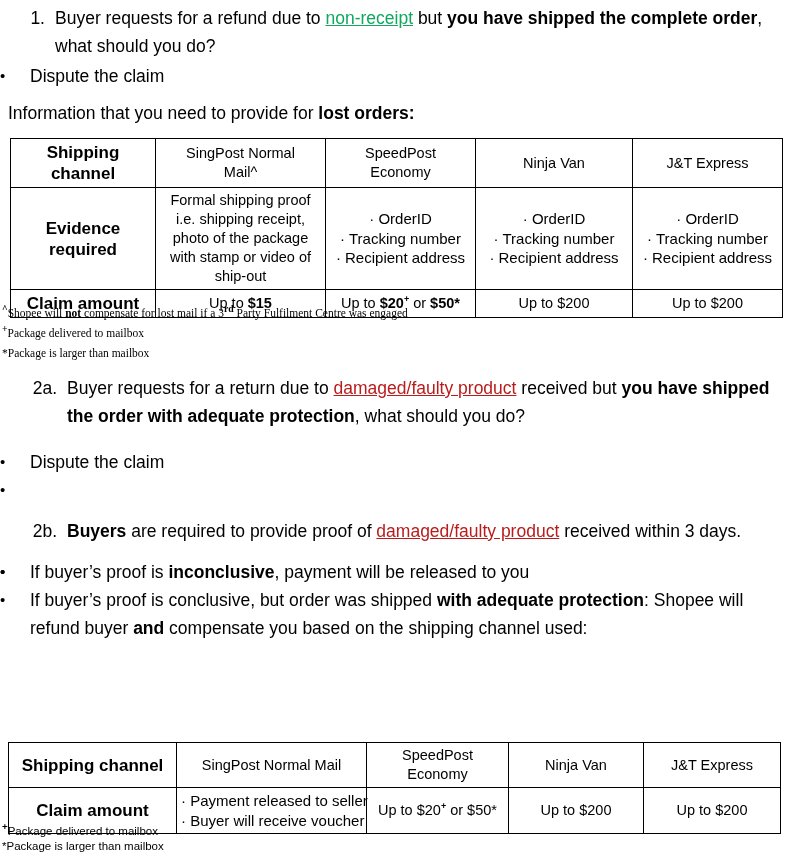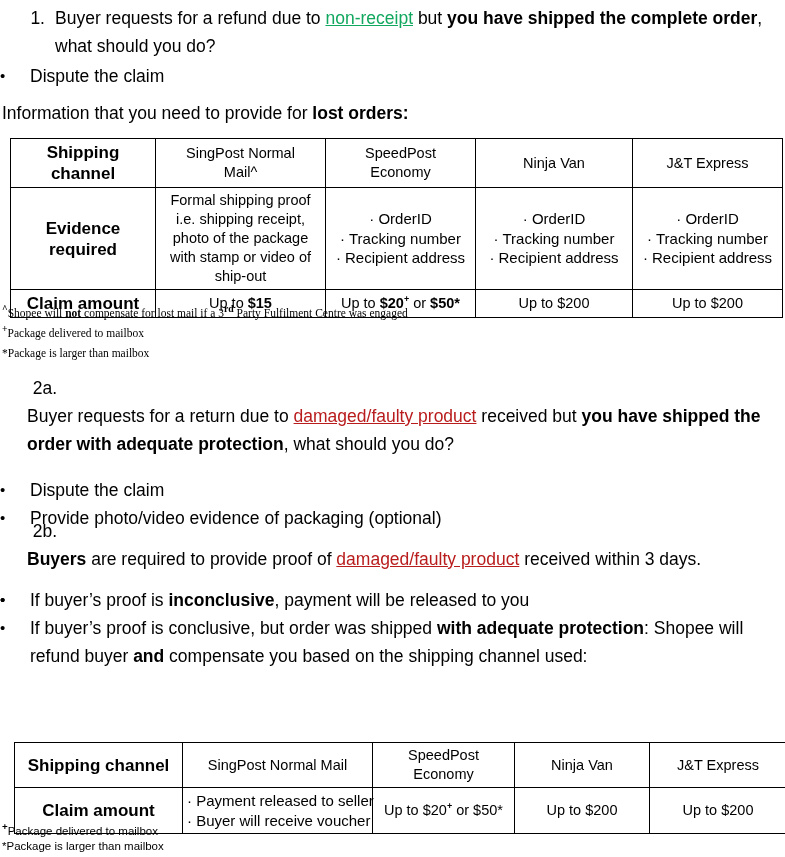--- a/index.html
+++ b/index.html
@@ -47,21 +47,21 @@
   .numitem .marker {
     flex: 0 0 auto;
     text-align: right;
     padding-right: 10px;
     font-size: 17.5px;
   }
   .numitem .body { flex: 1 1 auto; }
 
   .n1 { padding-left: 27px; }
   .n1 .marker { width: 18px; }
-  .n2 { padding-left: 27px; flex-direction: column; }
+  .n2 { padding-left: 27px; }
   .n2 .marker { width: 30px; }
 
   
   ul.bl {
     list-style: none;
     margin: 0;
     padding: 0;
   }
   ul.bl li {
     position: relative;
@@ -149,21 +149,21 @@
   <div class="blk" style="top:4px;">
     <div class="numitem n1">
       <span class="marker">1.</span>
       <span class="body"><span>Buyer requests for a refund due to </span><a class="link-green" href="#">non-receipt</a><span> but </span><span class="b">you have shipped the complete order</span><span>, what should you do?</span></span>
     </div>
     <ul class="bl bl-indent-1" style="margin-top:2px;">
       <li><span class="bullet">•</span><span>Dispute the claim</span></li>
     </ul>
   </div>
 
-  <div class="blk para" style="top:100px; padding-left:2px;">
+  <div class="blk para" style="top:100px; padding-left:8px;">
     <span>Information that you need to provide for </span><span class="b">lost orders:</span>
   </div>
 
   <div class="blk" style="top:138px; padding-left:2px;margin-left:8px;">
     <table class="shp t1">
       <colgroup>
           <col class="c1">
           <col class="c2">
           <col class="c3">
           <col class="c4">
@@ -229,37 +229,37 @@
     <div class="fn sp"><span>*</span><span>Package is larger than mailbox</span></div>
   </div>
 
   <div class="blk" style="top:374px;">
     <div class="numitem n2">
       <span class="marker">2a.</span>
       <span class="body"><span>Buyer requests for a return due to </span><a class="link-red" href="#">damaged/faulty product</a><span> received but </span><span class="b">you have shipped the order with adequate protection</span><span>, what should you do?</span></span>
     </div>
     <ul class="bl bl-indent-1" style="margin-top:18px;">
       <li><span class="bullet">•</span><span>Dispute the claim</span></li>
-      <li><span class="bullet">•</span><span>Provide photo/video evidence of packaging (optional)</span></li>
+      <li><span class="bullet">•</span></li>
     </ul>
   </div>
 
   <div class="blk" style="top:508px;margin-top:9px;">
     <div class="numitem n2">
       <span class="marker">2b.</span>
       <span class="body"><span class="b">Buyers</span><span> are required to provide proof of </span><a class="link-red" href="#">damaged/faulty product</a><span> received within 3 days.</span></span>
     </div>
     <ul class="bl bl-indent-2" style="margin-top:13px;">
       <li><span class="bullet">•</span></li>
       <li><span class="bullet">•</span><span><span>If buyer’s proof is </span><span class="b">inconclusive</span><span>, payment will be released to you</span></span></li>
       <li><span class="bullet">•</span><span><span>If buyer’s proof is conclusive, but order was shipped </span><span class="b">with adequate protection</span><span>: Shopee will refund buyer </span><span class="b">and</span><span> compensate you based on the shipping channel used:</span></span></li>
     </ul>
   </div>
 
-  <div class="blk" style="top:742px; padding-left:14px;border-radius:24px;">
+  <div class="blk" style="top:742px; padding-left:8px;border-radius:24px;">
     <table class="shp t2">
       <colgroup>
           <col class="c1">
           <col class="c2">
           <col class="c3">
           <col class="c4">
           <col class="c5">
         </colgroup>
       <tbody>
         <tr>

